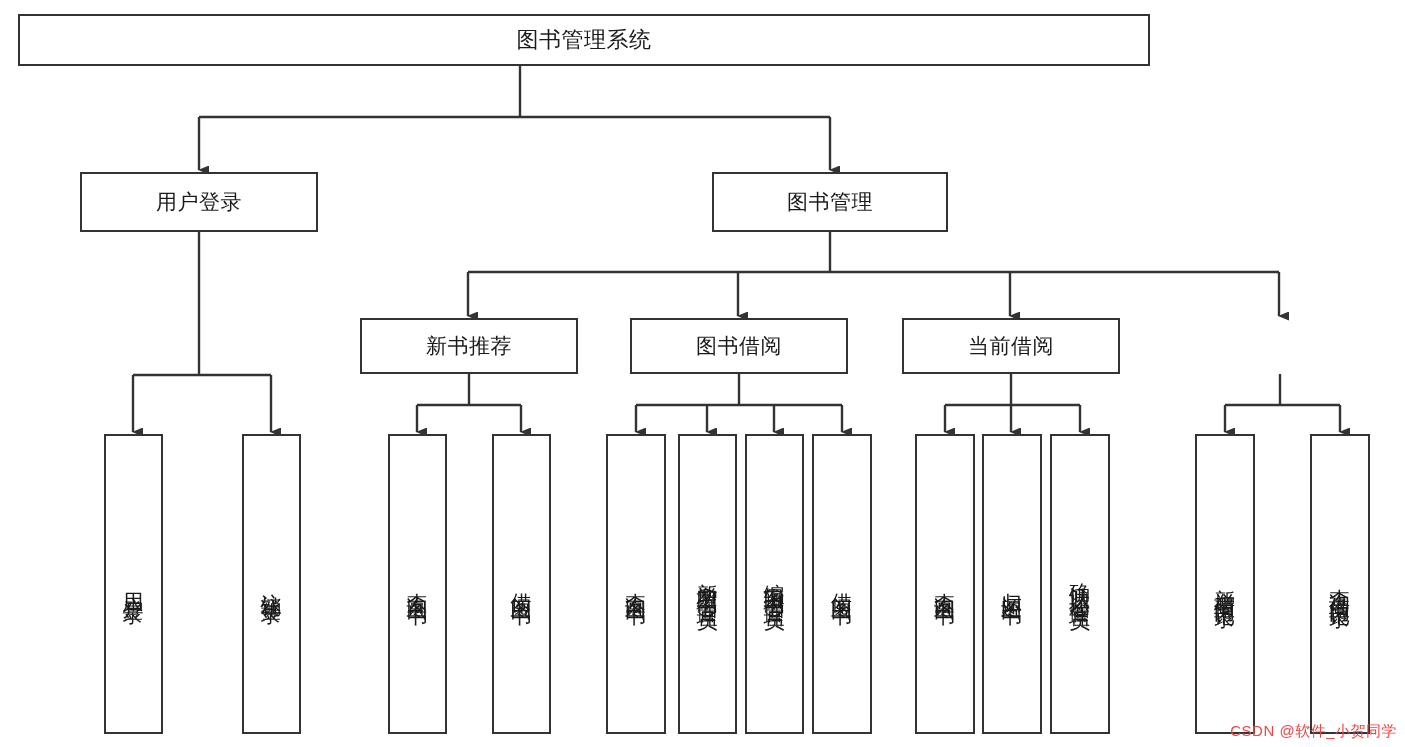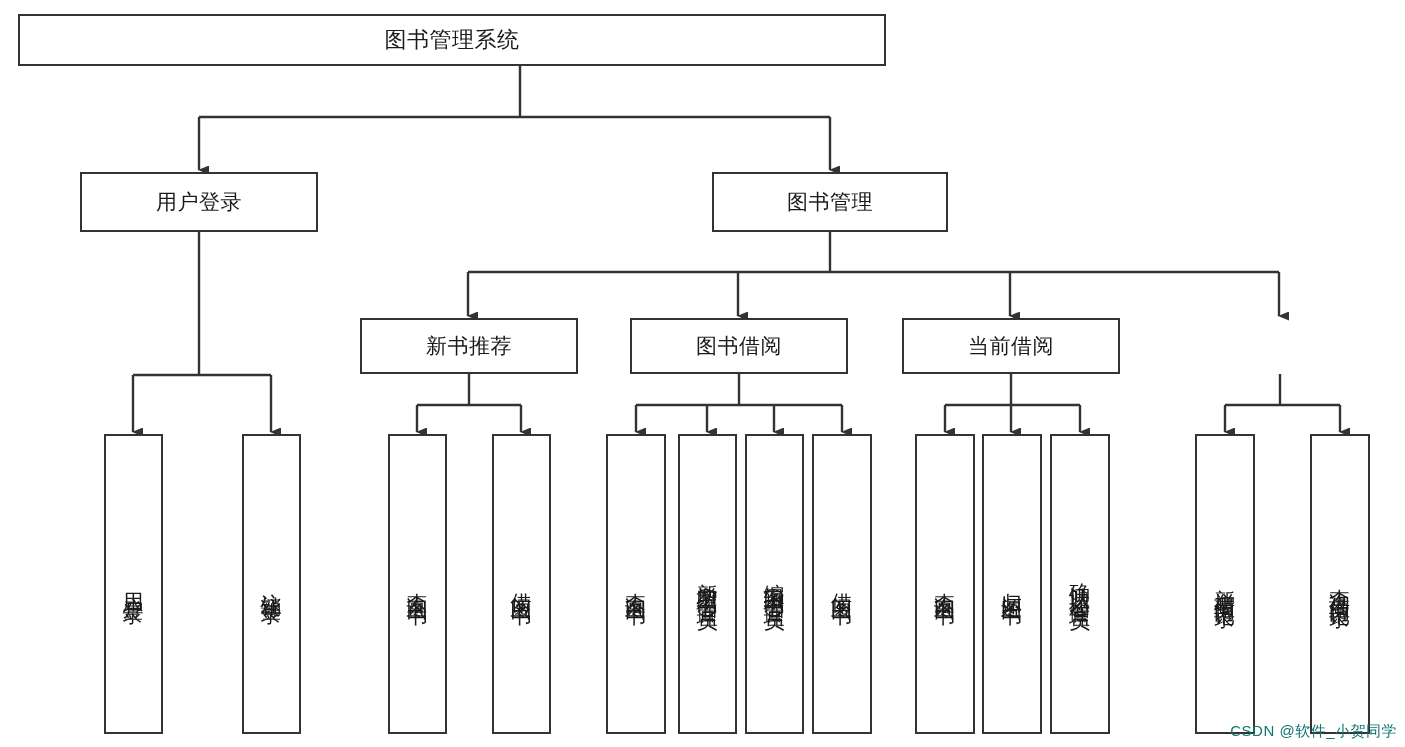--- a/index.html
+++ b/index.html
@@ -58,21 +58,21 @@
     letter-spacing: 4px;
     line-height: 1.0;
     white-space: normal;
     max-height: 100%;
   }
   .watermark {
     position: absolute;
     right: 8px;
     bottom: 6px;
     font-size: 15px;
-    color: #0f766e;
+    color: #ef4444;
     z-index: 5;
     letter-spacing: 0.5px;
     white-space: nowrap;
   }
 </style>
 </head>
 <body>
 
 <div id="canvas">
 
@@ -119,21 +119,21 @@
       <path d="M1011,405 L1011,432" marker-end="url(#arrow)"></path>
       <path d="M1080,405 L1080,432" marker-end="url(#arrow)"></path>
 
       <path d="M1280,374 L1280,405"></path>
       <path d="M1225,405 L1340,405"></path>
       <path d="M1225,405 L1225,432" marker-end="url(#arrow)"></path>
       <path d="M1340,405 L1340,432" marker-end="url(#arrow)"></path>
     </g>
   </svg>
 
-  <div class="node root horiz" style="left:18px; top:14px; width:868px; height:52px;">
+  <div class="node root horiz" style="left:18px; top:14px; width:1132px; height:52px;">
     <span class="label">图书管理系统</span>
   </div>
 
   <div class="node horiz" style="left:80px; top:172px; width:238px; height:60px;">
     <span class="label">用户登录</span>
   </div>
   <div class="node horiz" style="left:712px; top:172px; width:236px; height:60px;">
     <span class="label">图书管理</span>
   </div>
 

